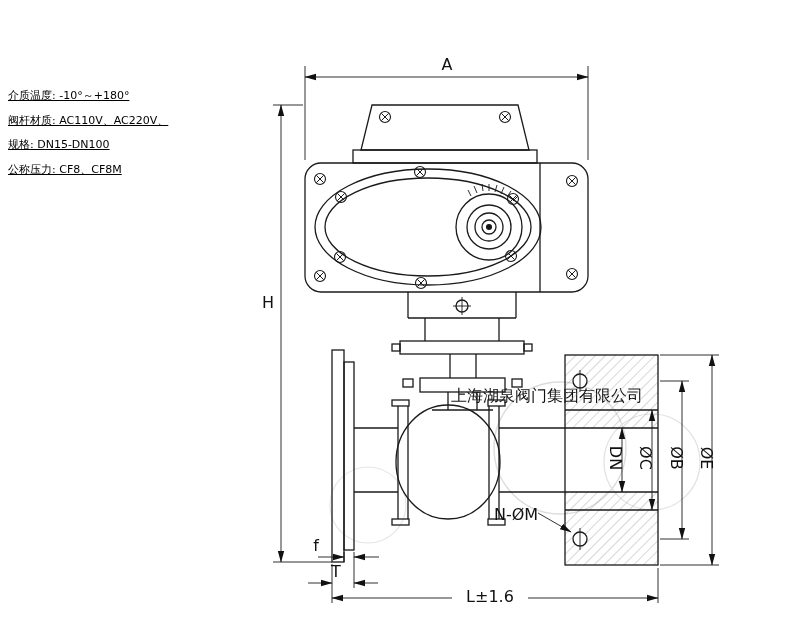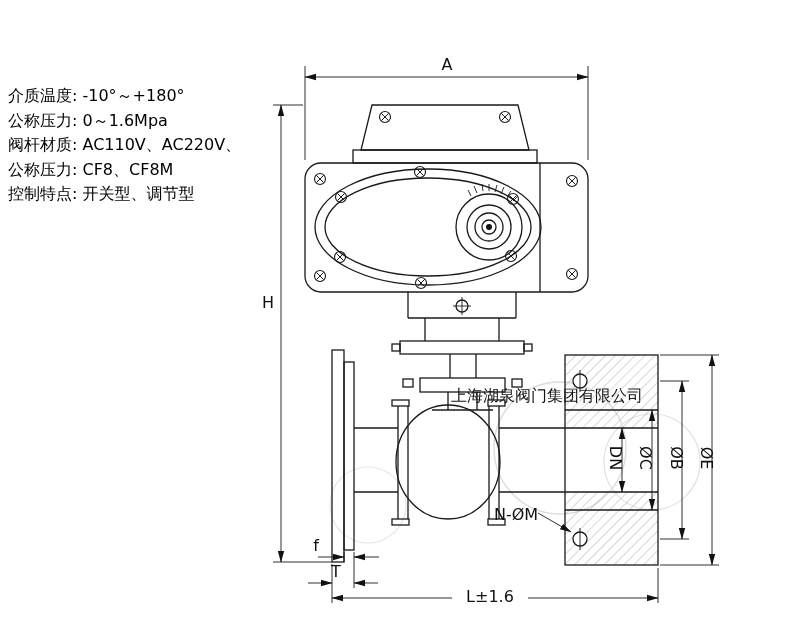--- a/index.html
+++ b/index.html
@@ -1,36 +1,35 @@
 <!DOCTYPE html>
 <html><head>
 <meta charset="utf-8">
 <style>
   html,body{margin:0;padding:0;background:#fff;}
   body{width:787px;height:630px;position:relative;overflow:hidden;
        font-family:"DejaVu Sans",sans-serif;color:#000;}
   .specs{position:absolute;left:8px;top:84px;width:270px;}
   .specs-title{font-size:21px;font-weight:700;margin-bottom:5px;letter-spacing:1px;}
-  .spec-line{font-size:16px;line-height:24.5px;white-space:nowrap;}
+  .spec-line{font-size:11px;line-height:24.5px;white-space:nowrap;text-decoration:underline;}
   svg{position:absolute;left:0;top:0;}
   svg text{font-family:"DejaVu Sans",sans-serif;font-size:16px;fill:#111;}
   .o{stroke:#1a1a1a;stroke-width:1.3;fill:none;stroke-linejoin:miter;}
   .ow{stroke:#1a1a1a;stroke-width:1.3;fill:#fff;}
   .t{stroke:#1a1a1a;stroke-width:0.9;fill:none;}
   .wm{fill:none;}
 </style>
 </head>
 <body>
 
 <div class="specs">
   <div class="spec-line">介质温度: -10°～+180°</div>
-  <div class="spec-line">公称压力: 0～1.6Mpa</div>
   <div class="spec-line">阀杆材质: AC110V、AC220V、</div>
+  <div class="spec-line">规格: DN15-DN100</div>
   <div class="spec-line">公称压力: CF8、CF8M</div>
-  <div class="spec-line">控制特点: 开关型、调节型</div>
 </div>
 
 <svg width="787" height="630" viewBox="0 0 787 630">
   <defs>
     <marker id="arw" markerWidth="12" markerHeight="9" refX="11" refY="4" orient="auto-start-reverse" markerUnits="userSpaceOnUse">
       <path d="M0,0.8 L11.5,4 L0,7.2 Z" fill="#111"></path>
     </marker>
     <pattern id="hat" width="7" height="7" patternTransform="rotate(45)" patternUnits="userSpaceOnUse">
       <line x1="0" y1="0" x2="0" y2="7" stroke="#9a9a9a" stroke-width="0.8"></line>
     </pattern>

